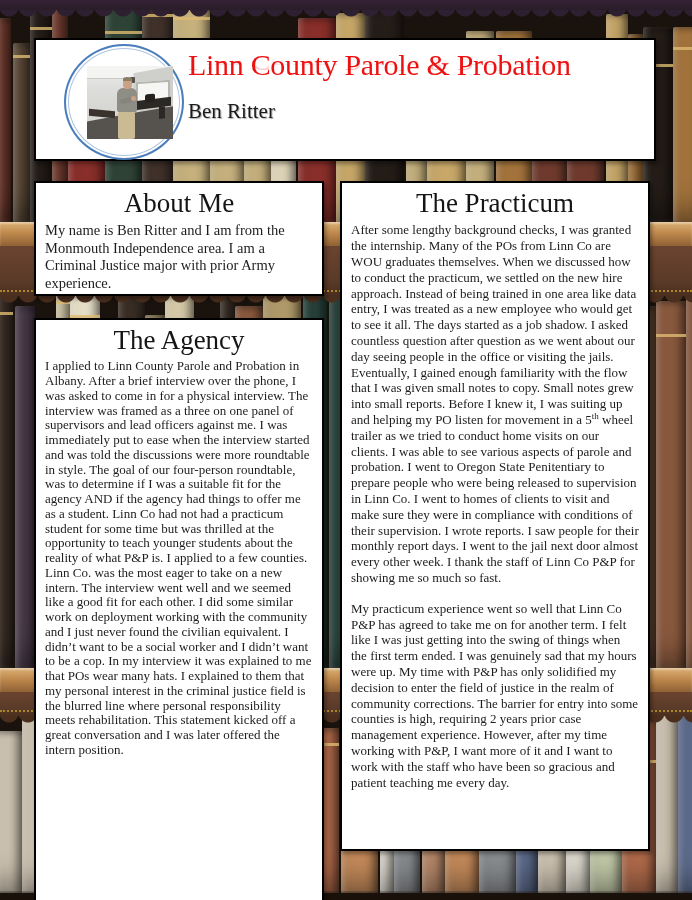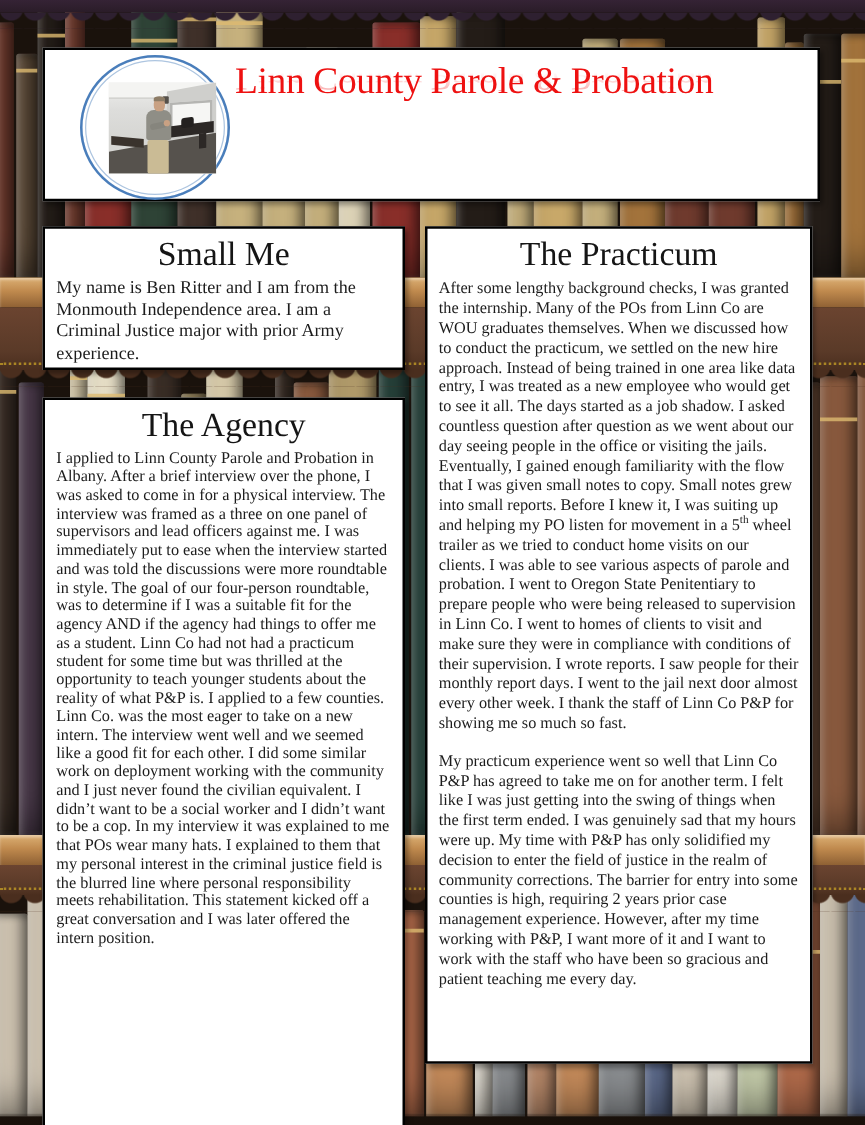--- a/index.html
+++ b/index.html
@@ -312,25 +312,26 @@
       <div class="person-legs"></div>
       <div class="person-torso"></div>
       <div class="person-arm"></div>
       <div class="person-hand"></div>
       <div class="person-head"></div>
       <div class="person-hair"></div>
     </div>
     <div class="header-text">
       <h1 class="main-title">Linn County Parole &amp; Probation</h1>
       <span class="title-reflection" aria-hidden="true">Linn County Parole &amp; Probation</span>
+      <h2 class="subtitle">Ben Ritter</h2>
     </div>
   </div>
 
   <div class="panel" id="about-box">
-    <h2 class="section-title">Small Me</h2>
+    <h2 class="section-title">About Me</h2>
     <div class="body-text">My name is Ben Ritter and I am from the Monmouth Independence area. I am a Criminal Justice major with prior Army experience.</div>
   </div>
 
   <div class="panel" id="agency-box">
     <h2 class="section-title">The Agency</h2>
     <div class="body-text">I applied to Linn County Parole and Probation in Albany. After a brief interview over the phone, I was asked to come in for a physical interview. The interview was framed as a three on one panel of supervisors and lead officers against me. I was immediately put to ease when the interview started and was told the discussions were more roundtable in style. The goal of our four-person roundtable, was to determine if I was a suitable fit for the agency AND if the agency had things to offer me as a student. Linn Co had not had a practicum student for some time but was thrilled at the opportunity to teach younger students about the reality of what P&amp;P is. I applied to a few counties. Linn Co. was the most eager to take on a new intern. The interview went well and we seemed like a good fit for each other. I did some similar work on deployment working with the community and I just never found the civilian equivalent. I didn’t want to be a social worker and I didn’t want to be a cop. In my interview it was explained to me that POs wear many hats. I explained to them that my personal interest in the criminal justice field is the blurred line where personal responsibility meets rehabilitation. This statement kicked off a great conversation and I was later offered the intern position.</div>
   </div>
 
   <div class="panel" id="practicum-box">
     <h2 class="section-title">The Practicum</h2>

